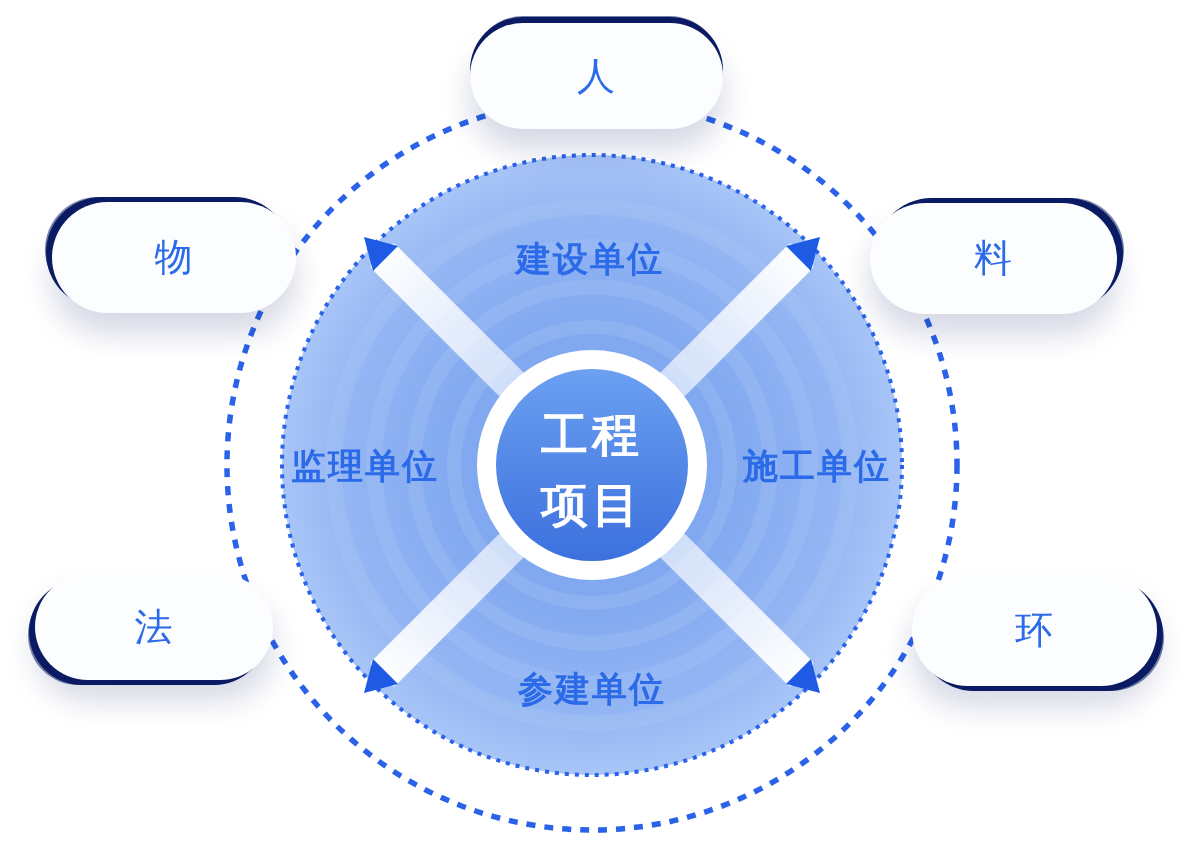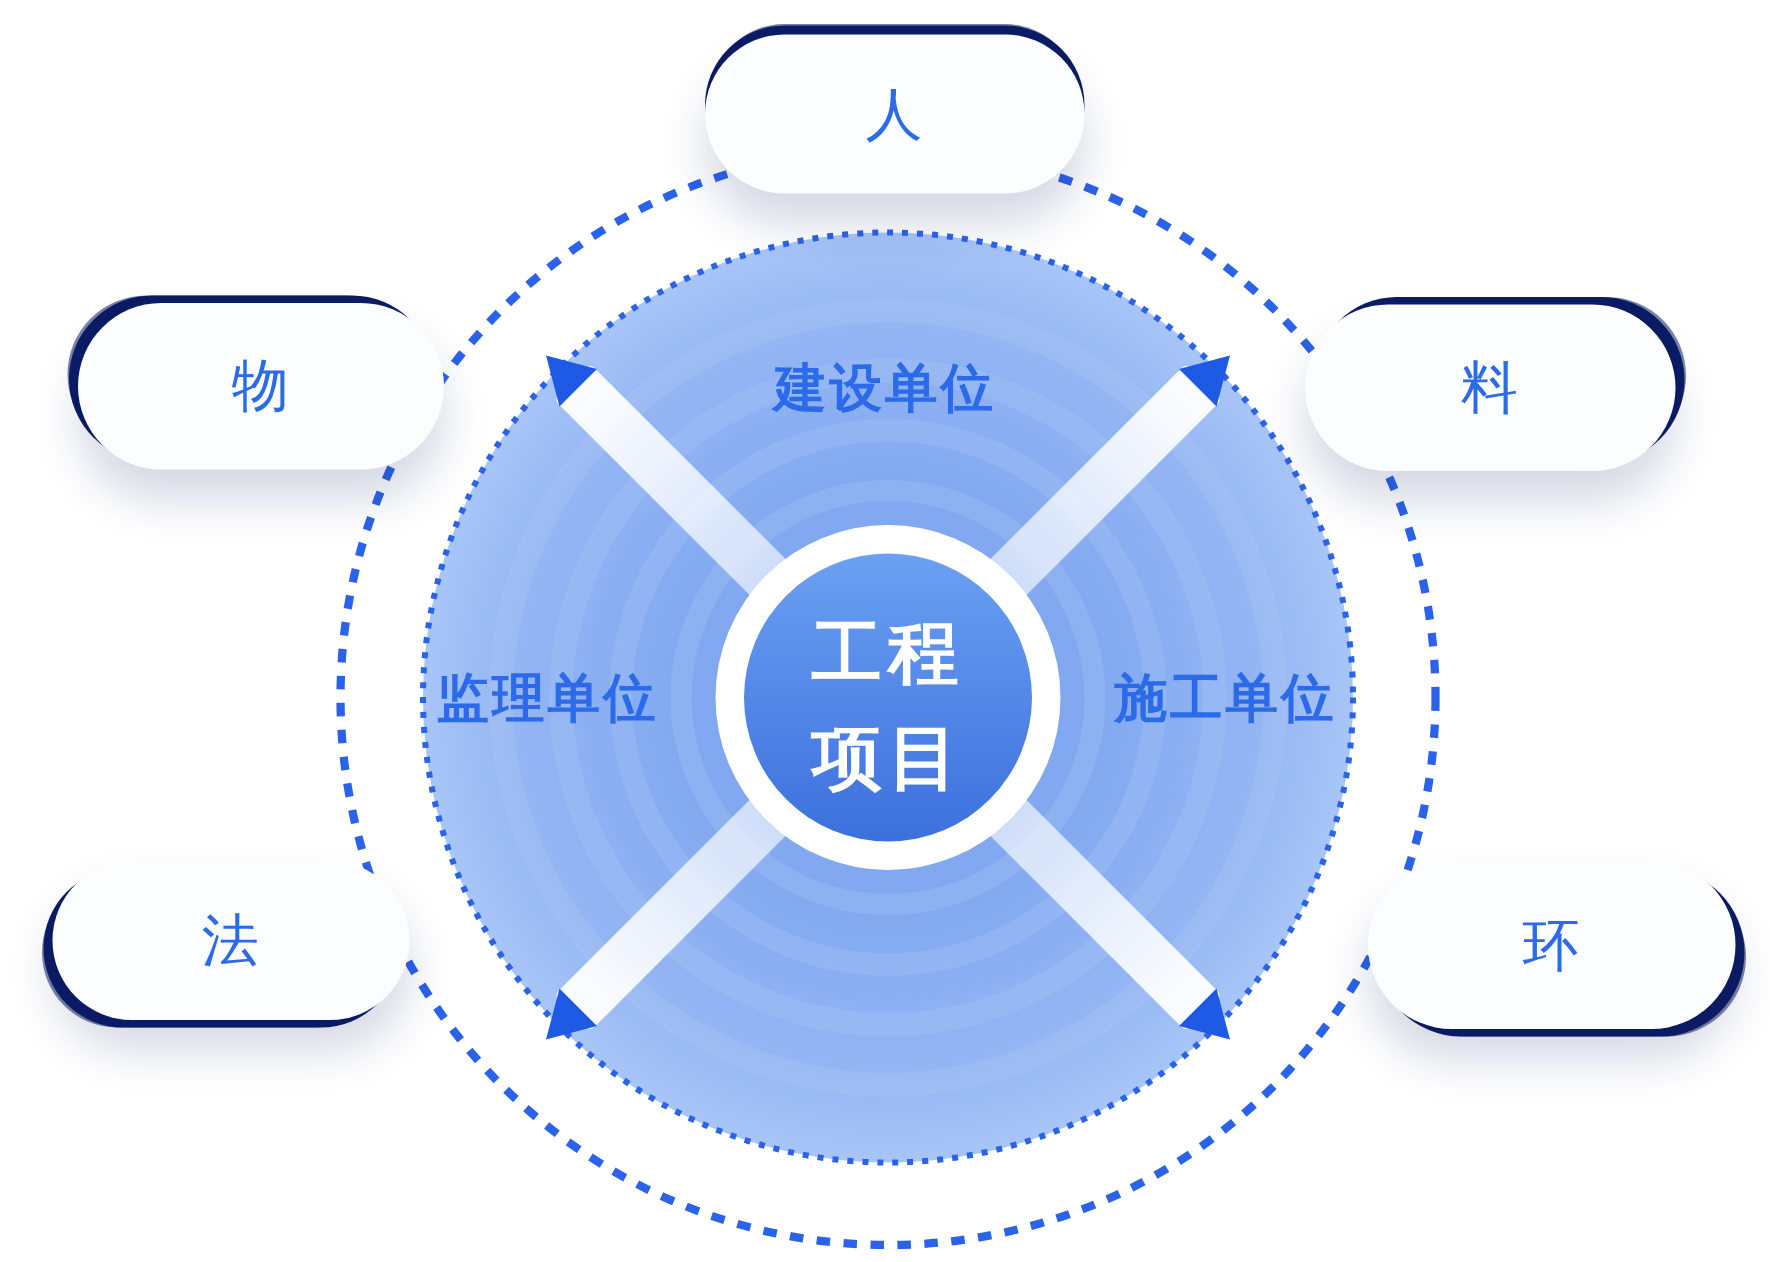--- a/index.html
+++ b/index.html
@@ -115,20 +115,21 @@
     </g>
 
     <circle cx="592" cy="465" r="115" fill="#FFFFFF"></circle>
     <circle cx="592" cy="465" r="96" fill="url(#centerGrad)"></circle>
     <text x="592" y="451" text-anchor="middle" class="center-text">工程</text>
     <text x="592" y="521" text-anchor="middle" class="center-text">项目</text>
   </svg>
 
   <div class="quad-label quad-top">建设单位</div>
   <div class="quad-label quad-right">施工单位</div>
+  <div class="quad-label quad-bottom">参建单位</div>
   <div class="quad-label quad-left">监理单位</div>
 
   <div class="pill pill-top">
     <span>人</span>
   </div>
   <div class="pill pill-upper-left">
     <span>物</span>
   </div>
   <div class="pill pill-upper-right">
     <span>料</span>

